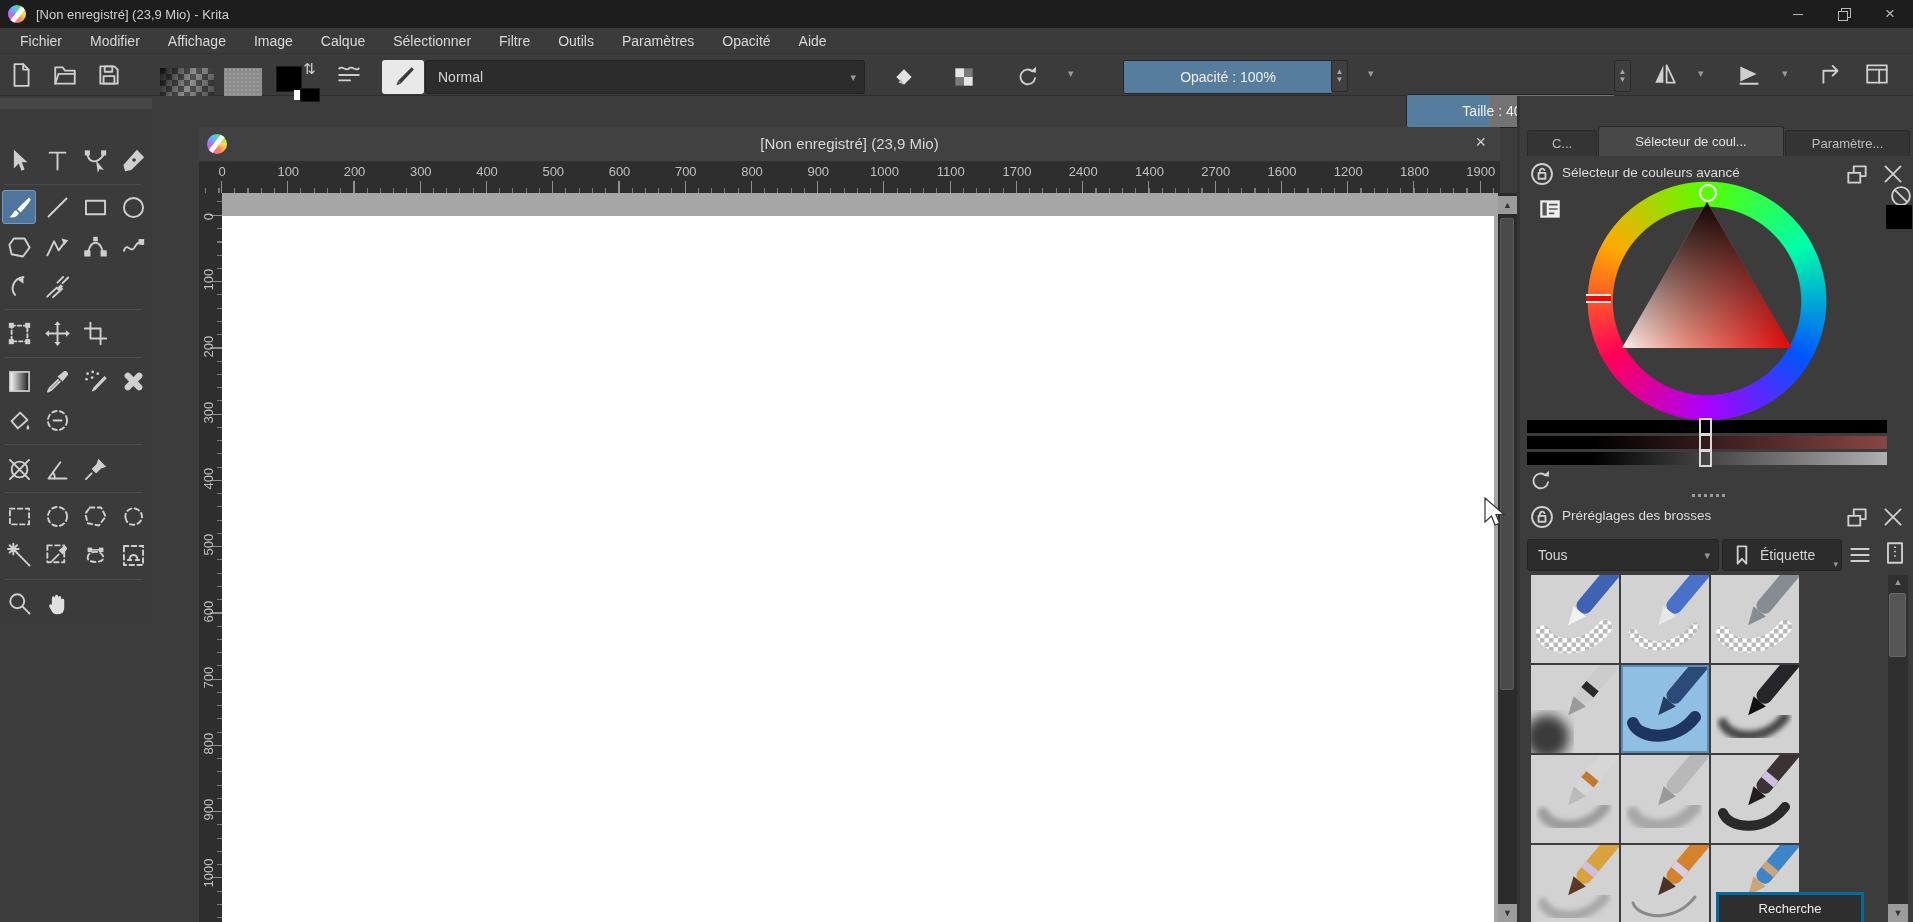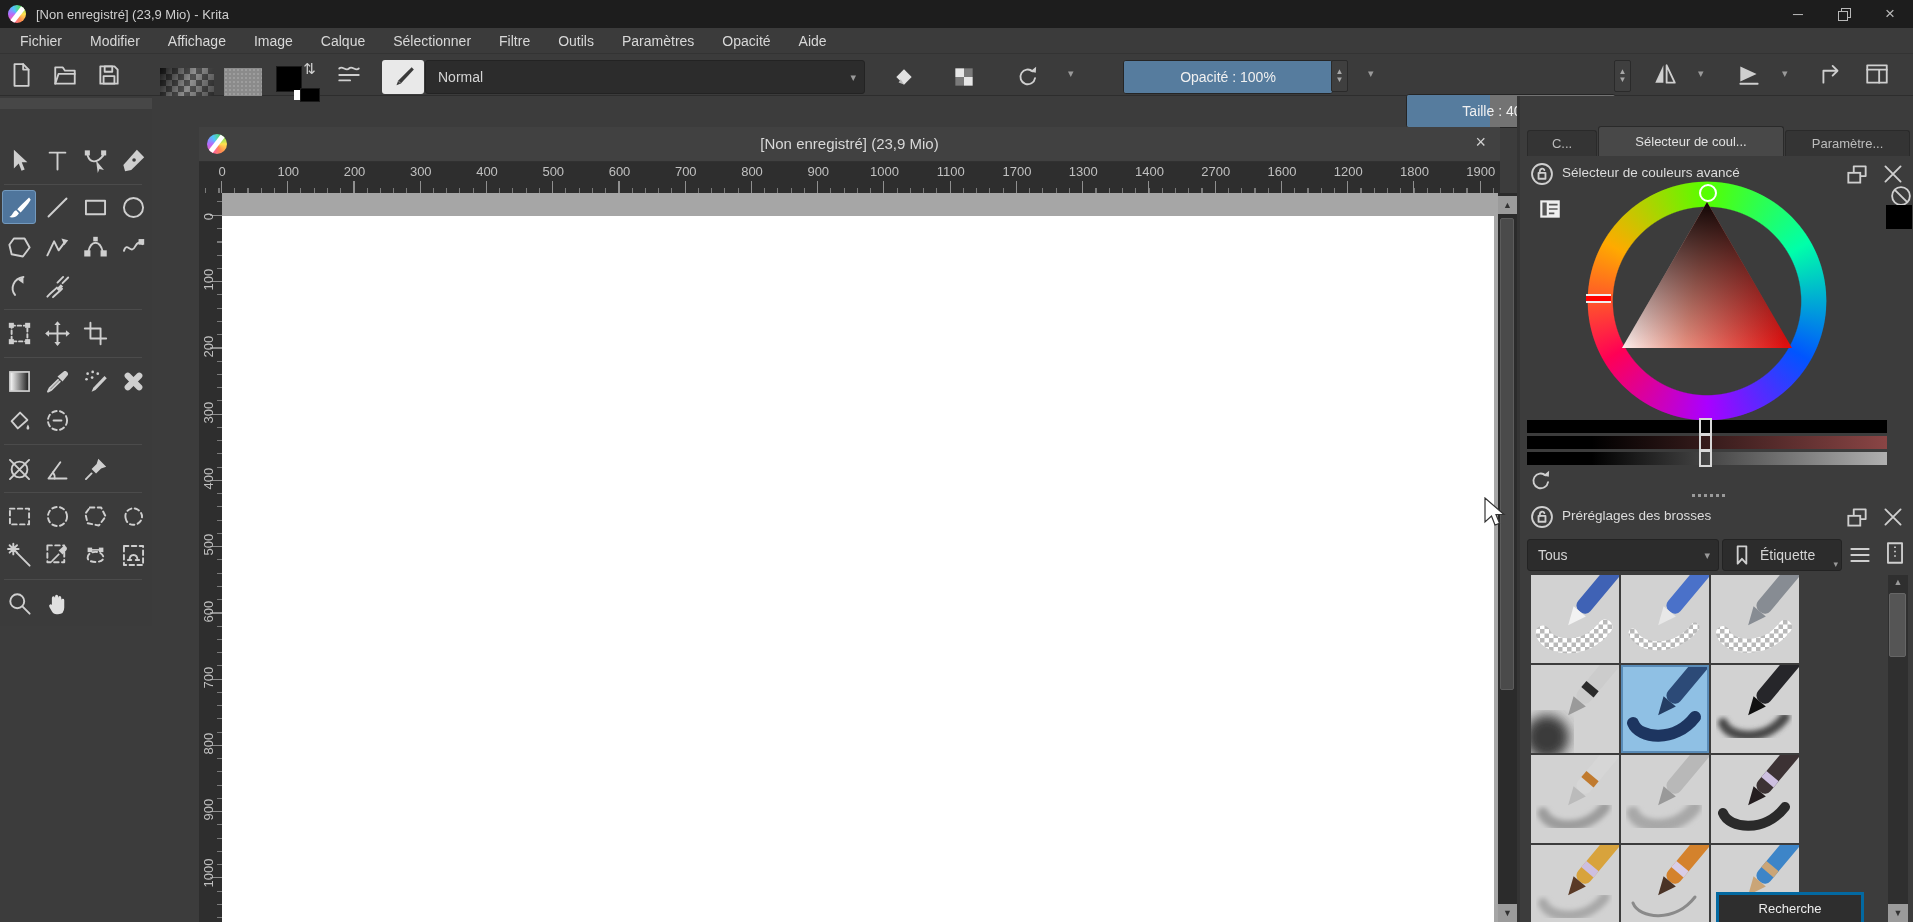--- a/index.html
+++ b/index.html
@@ -475,21 +475,21 @@
       <div class="rlab" style="left: 221.75px;">300</div>
       <div class="rlab" style="left: 288px;">400</div>
       <div class="rlab" style="left: 354.25px;">500</div>
       <div class="rlab" style="left: 420.5px;">600</div>
       <div class="rlab" style="left: 486.75px;">700</div>
       <div class="rlab" style="left: 553px;">800</div>
       <div class="rlab" style="left: 619.25px;">900</div>
       <div class="rlab" style="left: 685.5px;">1000</div>
       <div class="rlab" style="left: 751.75px;">1100</div>
       <div class="rlab" style="left: 818px;">1700</div>
-      <div class="rlab" style="left: 884.25px;">1300</div>
+      <div class="rlab" style="left: 884.25px;">2400</div>
       <div class="rlab" style="left: 950.5px;">1400</div>
       <div class="rlab" style="left: 1016.75px;">2700</div>
       <div class="rlab" style="left: 1083px;">1600</div>
       <div class="rlab" style="left: 1149.25px;">1200</div>
       <div class="rlab" style="left: 1215.5px;">1800</div>
       <div class="rlab" style="left: 1281.75px;">1900</div>
     </div>
   <div class="abs ruler-v">
       <div class="rlab" style="top: 16px;">0</div>
       <div class="rlab" style="top: 82.25px;">100</div>

